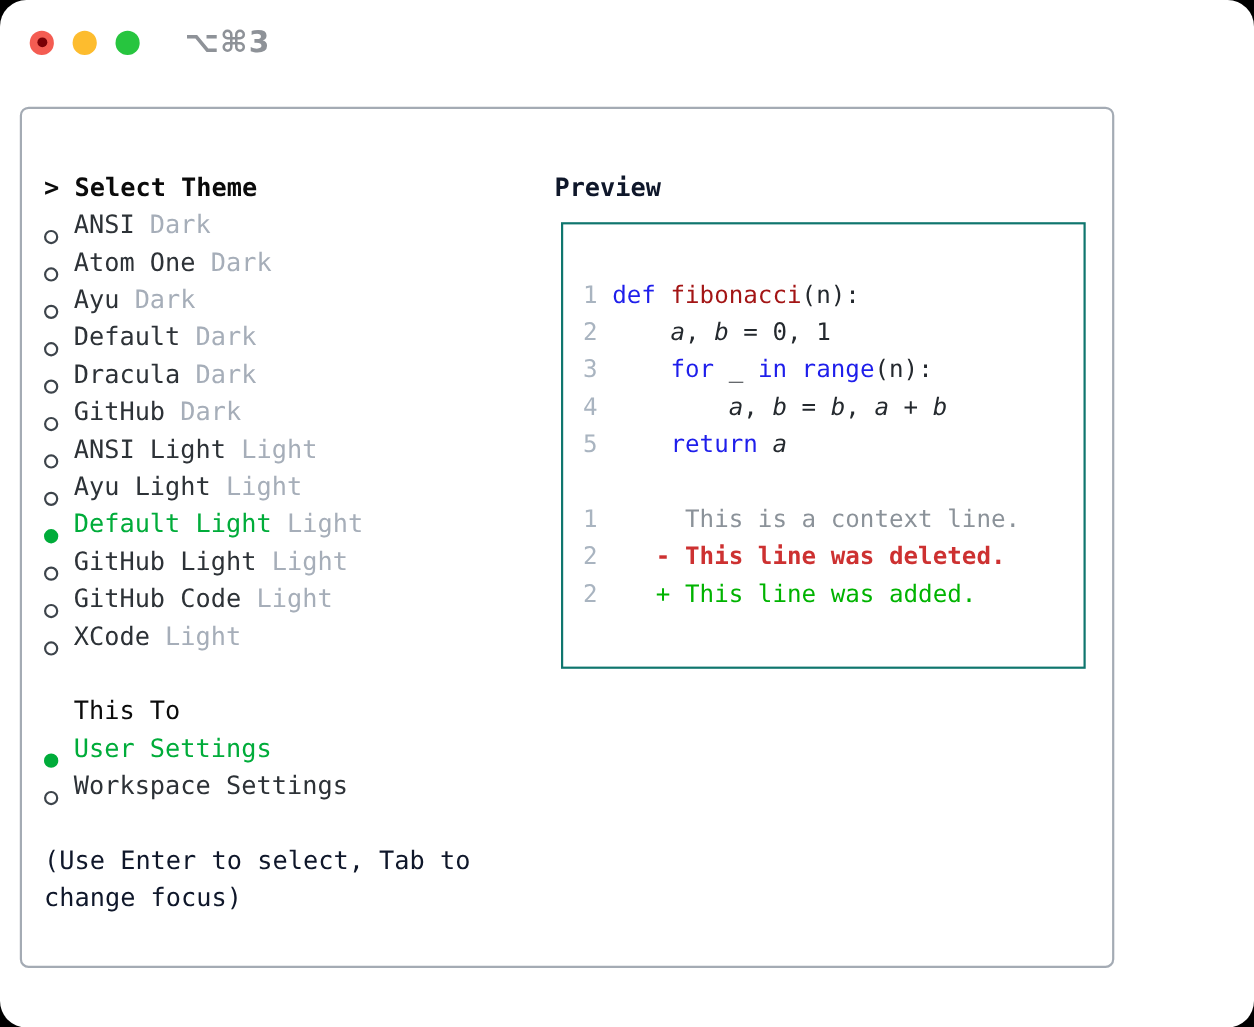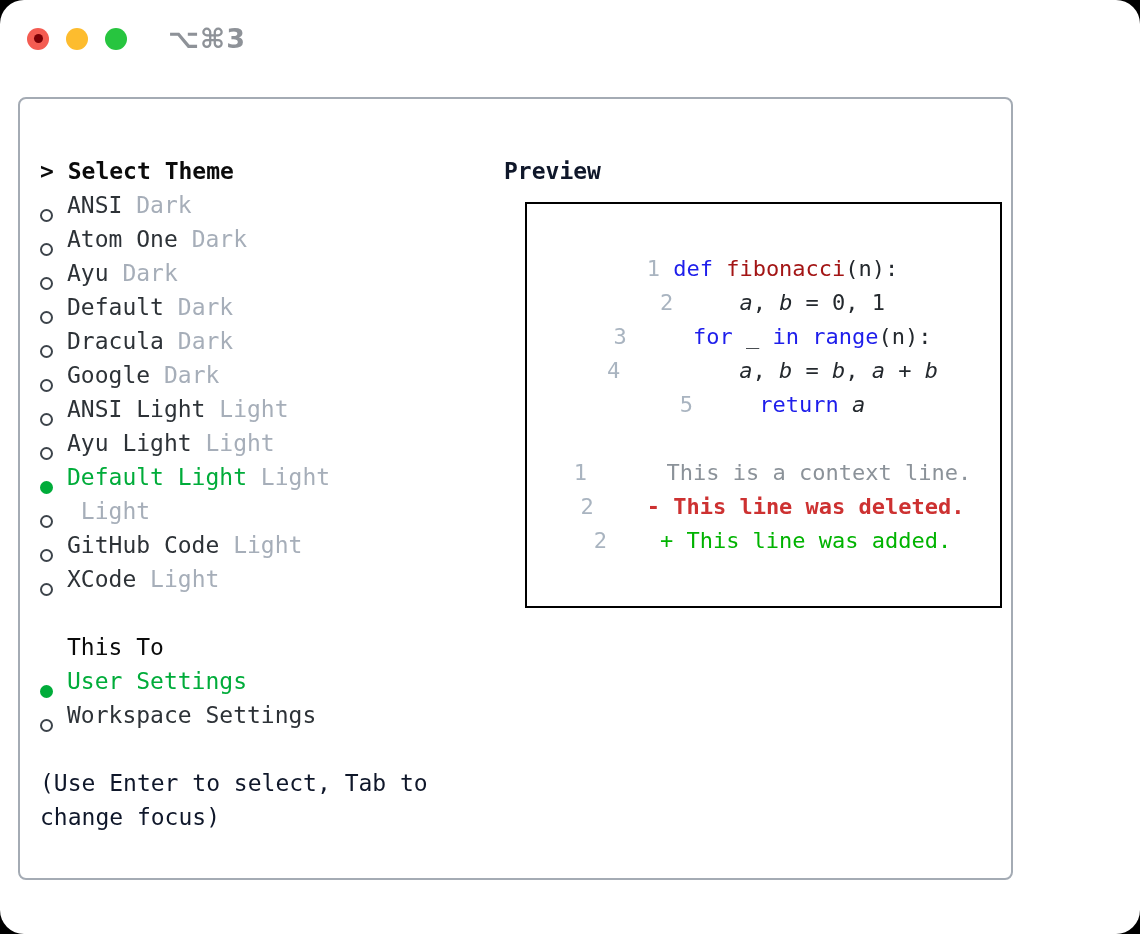--- a/index.html
+++ b/index.html
@@ -40,22 +40,22 @@
   .item-tag { color:#a6aeb9; }
   .spacer { height:34px; }
   .apply-header { height:34px; display:flex; align-items:center;
     color:#0b0b0b; margin-left:27px; }
   .help { color:#0f172a; }
   .help div { height:34px; display:flex; align-items:center; }
   
   .preview-header { position:absolute; left:484px; top:55px; height:34px;
     display:flex; align-items:center; font-weight:bold; color:#0f172a;
     font-size:23px; }
-  .preview-box { position:absolute; left:505px; top:103px; width:477px;
-    height:406px; border:2px solid #000000; background:#fff;text-align:center; }
+  .preview-box { position:absolute; left:490px; top:103px; width:477px;
+    height:406px; border:2px solid #0f766e; background:#fff; }
   #code { padding:48px 0 0 18px; font-family:"DejaVu Sans Mono", monospace;
     font-size:22px; line-height:34px; white-space:pre; }
   .code-line { height:34px; }
   .ln  { color:#a9b4c0; }
   .pl  { color:#24292e; }
   .kw  { color:#1e1eeb; }
   .fn  { color:#a31515; }
   .var { color:#24292e; font-style:italic; }
   .ctx { color:#8b9299; }
   .del { color:#cd3131;font-weight:bold; }
@@ -90,33 +90,33 @@
           <div class="theme-item">
     <span class="radio"></span><span class="item-name">Ayu</span><span class="item-tag"> Dark</span>
   </div>
           <div class="theme-item">
     <span class="radio"></span><span class="item-name">Default</span><span class="item-tag"> Dark</span>
   </div>
           <div class="theme-item">
     <span class="radio"></span><span class="item-name">Dracula</span><span class="item-tag"> Dark</span>
   </div>
           <div class="theme-item">
-    <span class="radio"></span><span class="item-name">Google</span><span class="item-tag"> Dark</span>
+    <span class="radio"></span><span class="item-name">GitHub</span><span class="item-tag"> Dark</span>
   </div>
           <div class="theme-item">
     <span class="radio"></span><span class="item-name">ANSI Light</span><span class="item-tag"> Light</span>
   </div>
           <div class="theme-item">
     <span class="radio"></span><span class="item-name">Ayu Light</span><span class="item-tag"> Light</span>
   </div>
           <div class="theme-item selected">
     <span class="radio"></span><span class="item-name">Default Light</span><span class="item-tag"> Light</span>
   </div>
           <div class="theme-item">
-    <span class="radio"></span><span class="item-tag"> Light</span>
+    <span class="radio"></span><span class="item-name">GitHub Light</span><span class="item-tag"> Light</span>
   </div>
           <div class="theme-item">
     <span class="radio"></span><span class="item-name">GitHub Code</span><span class="item-tag"> Light</span>
   </div>
           <div class="theme-item">
     <span class="radio"></span><span class="item-name">XCode</span><span class="item-tag"> Light</span>
   </div>
         </div>
 
       <div class="spacer"></div>

